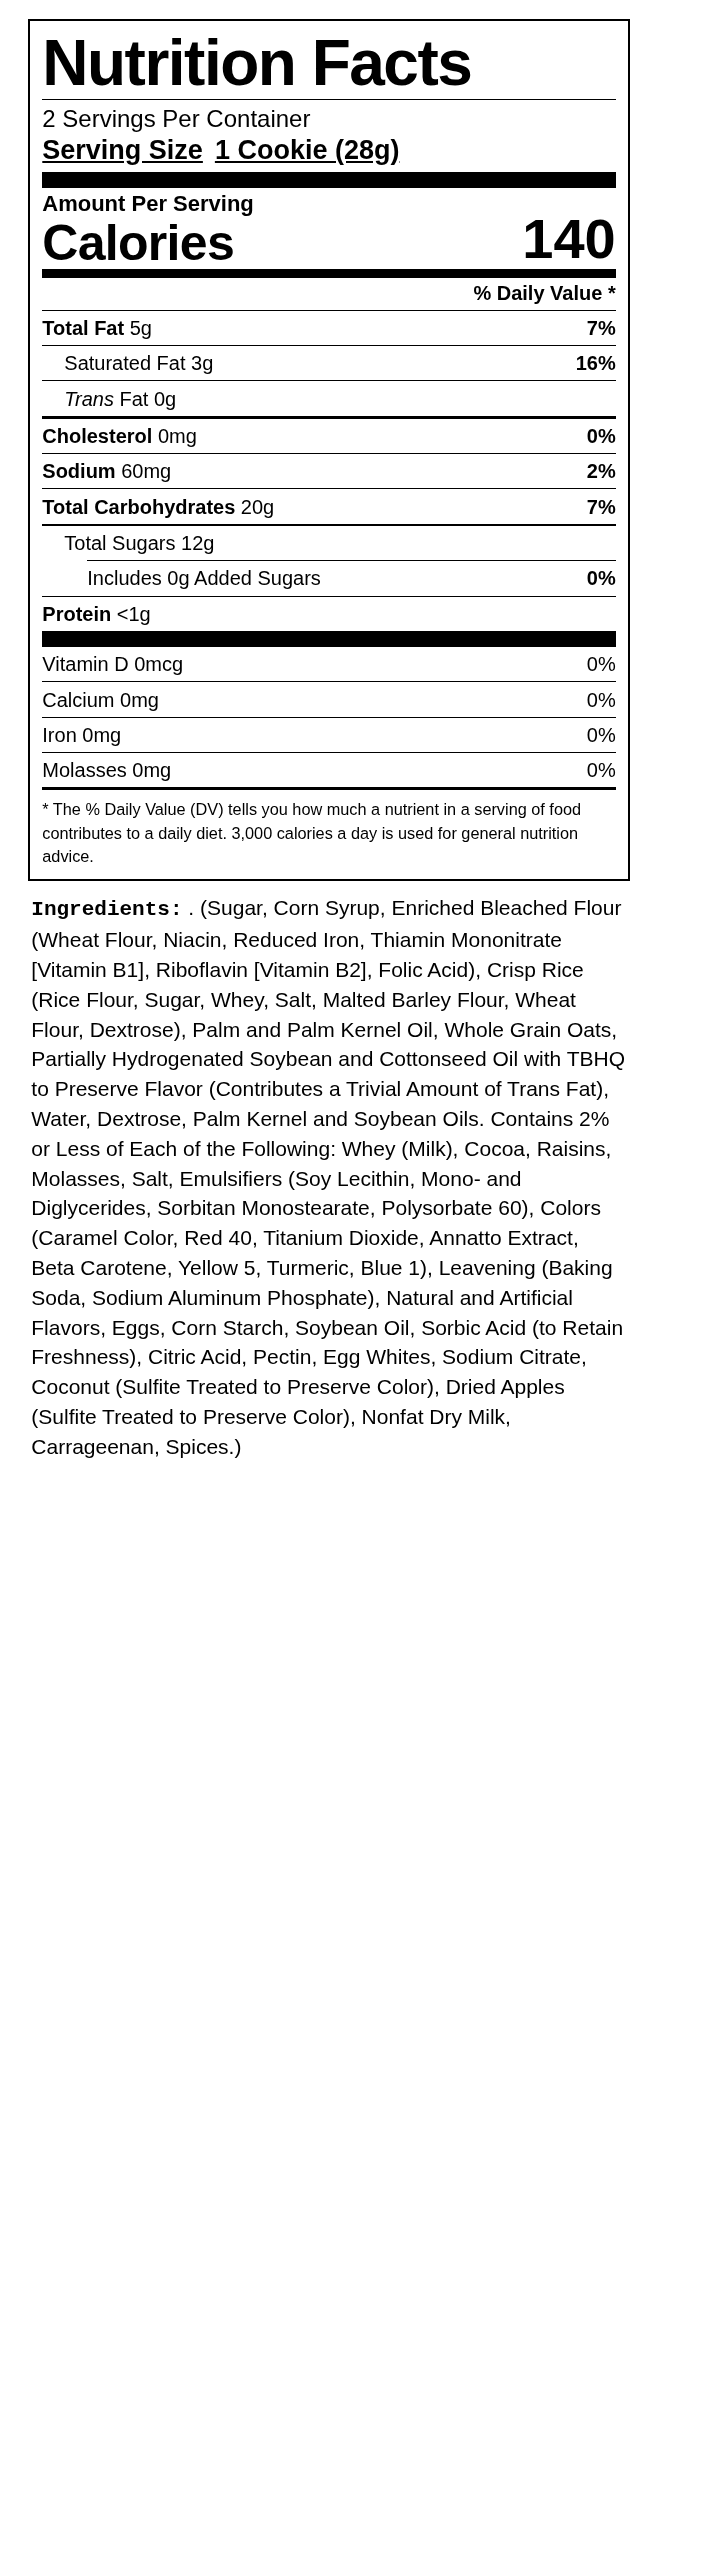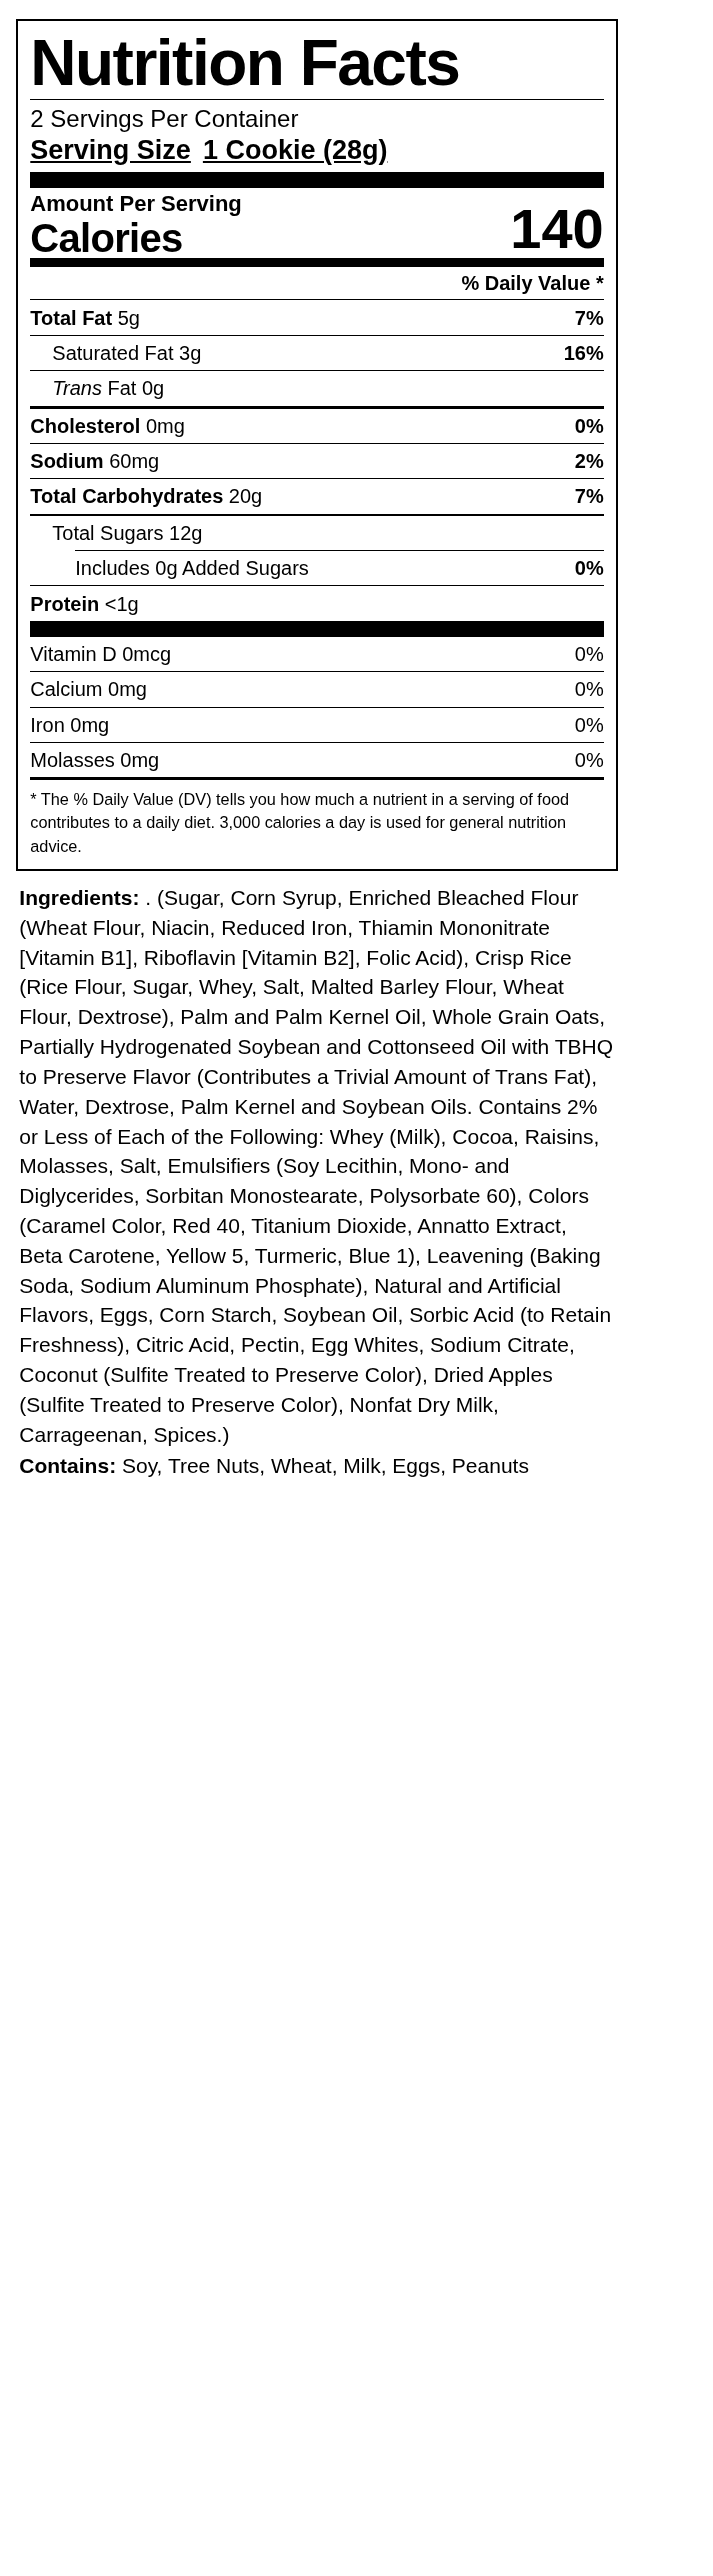--- a/index.html
+++ b/index.html
@@ -10,20 +10,21 @@
   body {
     width: 713px;
     font-family: "Liberation Sans", sans-serif;
     color: #000000;
     -webkit-font-smoothing: antialiased;
   }
   .page {
     width: 634px;
     box-sizing: border-box;
     padding: 19.3px 16.3px 22px 16.3px;
+    margin-left: 12px;
   }
 
   
   .nf-panel {
     border: 2.2px solid #000;
     box-sizing: border-box;
     padding: 7.4px 12px 9px 12px;
   }
 
   .nf-title {
@@ -61,21 +62,21 @@
     justify-content: space-between;
     padding-top: 3px;
   }
   .amount-left { flex: 1 1 auto; }
   .amount-per {
     font-size: 22px;
     font-weight: bold;
     line-height: 1.2;
   }
   .cal-word {
-    font-size: 40px;
+    font-size: 50px;
     font-weight: bold;
     line-height: 1.02;
     letter-spacing: -0.7px;
   }
   .cal-value {
     font-size: 56px;
     font-weight: bold;
     line-height: 1;
     text-align: right;
     padding-bottom: 1.5px;
@@ -108,21 +109,21 @@
     line-height: 1.45;
     padding: 7.4px 0 1.5px 0;
   }
 
   
   .ingredients {
     font-size: 21px;
     line-height: 1.42;
     padding: 12px 3px 0 3px;
   }
-  .ingredients b { font-weight: bold; }
+  .ingredients b { font-weight: bold; font-family: Liberation Mono, monospace; }
   .contains { padding-top: 1.5px; }
 </style>
 </head>
 <body>
 
 <div class="page">
 
   <div class="nf-panel">
 
     <div class="nf-title">Nutrition Facts</div>
@@ -226,19 +227,16 @@
       <div class="val" style="font-weight:normal;">0%</div>
     </div>
 
     <div class="rule-med"></div>
 
     <div class="nf-footnote">* The % Daily Value (DV) tells you how much a nutrient in a serving of food contributes to a daily diet. 3,000 calories a day is used for general nutrition advice.</div>
   </div>
 
   <div class="ingredients">
     <span><b>Ingredients:</b><span> . (Sugar, Corn Syrup, Enriched Bleached Flour (Wheat Flour, Niacin, Reduced Iron, Thiamin Mononitrate [Vitamin B1], Riboflavin [Vitamin B2], Folic Acid), Crisp Rice (Rice Flour, Sugar, Whey, Salt, Malted Barley Flour, Wheat Flour, Dextrose), Palm and Palm Kernel Oil, Whole Grain Oats, Partially Hydrogenated Soybean and Cottonseed Oil with TBHQ to Preserve Flavor (Contributes a Trivial Amount of Trans Fat), Water, Dextrose, Palm Kernel and Soybean Oils. Contains 2% or Less of Each of the Following: Whey (Milk), Cocoa, Raisins, Molasses, Salt, Emulsifiers (Soy Lecithin, Mono- and Diglycerides, Sorbitan Monostearate, Polysorbate 60), Colors (Caramel Color, Red 40, Titanium Dioxide, Annatto Extract, Beta Carotene, Yellow 5, Turmeric, Blue 1), Leavening (Baking Soda, Sodium Aluminum Phosphate), Natural and Artificial Flavors, Eggs, Corn Starch, Soybean Oil, Sorbic Acid (to Retain Freshness), Citric Acid, Pectin, Egg Whites, Sodium Citrate, Coconut (Sulfite Treated to Preserve Color), Dried Apples (Sulfite Treated to Preserve Color), Nonfat Dry Milk, Carrageenan, Spices.)</span></span>
-    <div class="contains">
-      <b>Contains:</b><span> Soy, Tree Nuts, Wheat, Milk, Eggs, Peanuts</span>
-    </div>
   </div>
 
 </div>
 
 
 </body></html>

